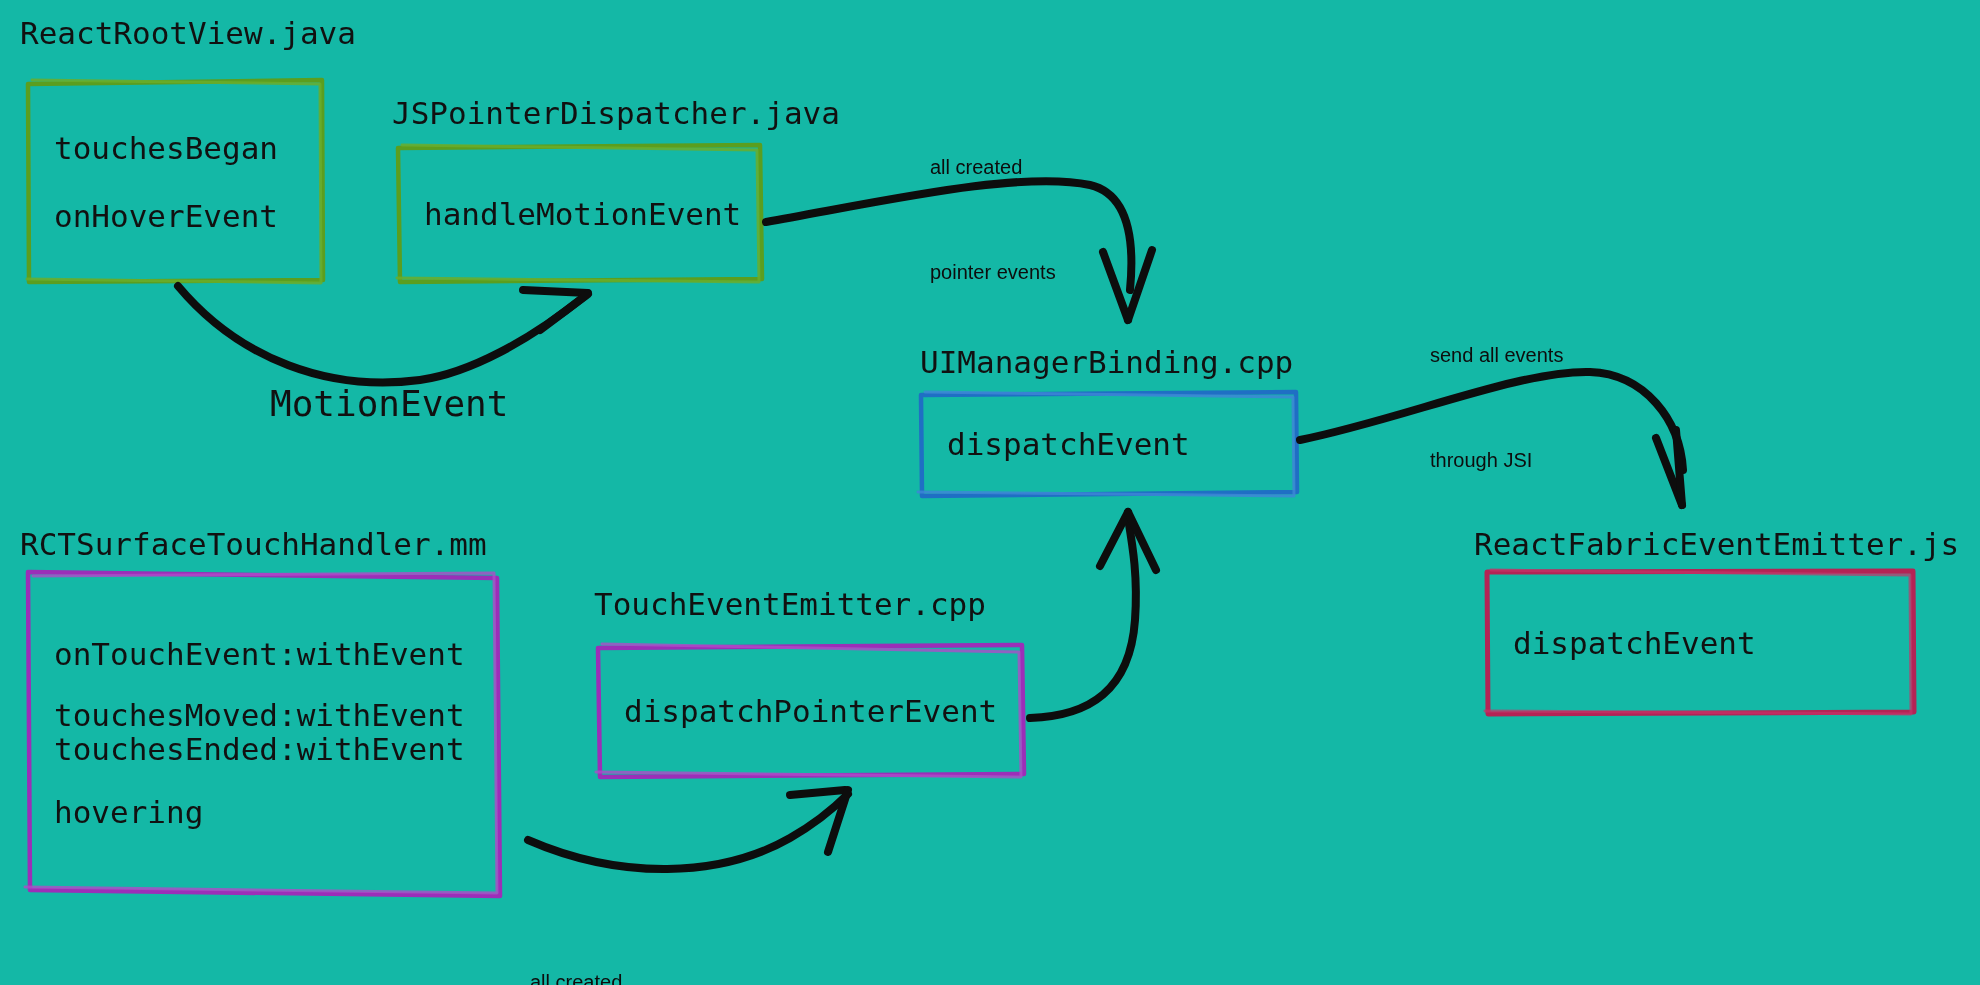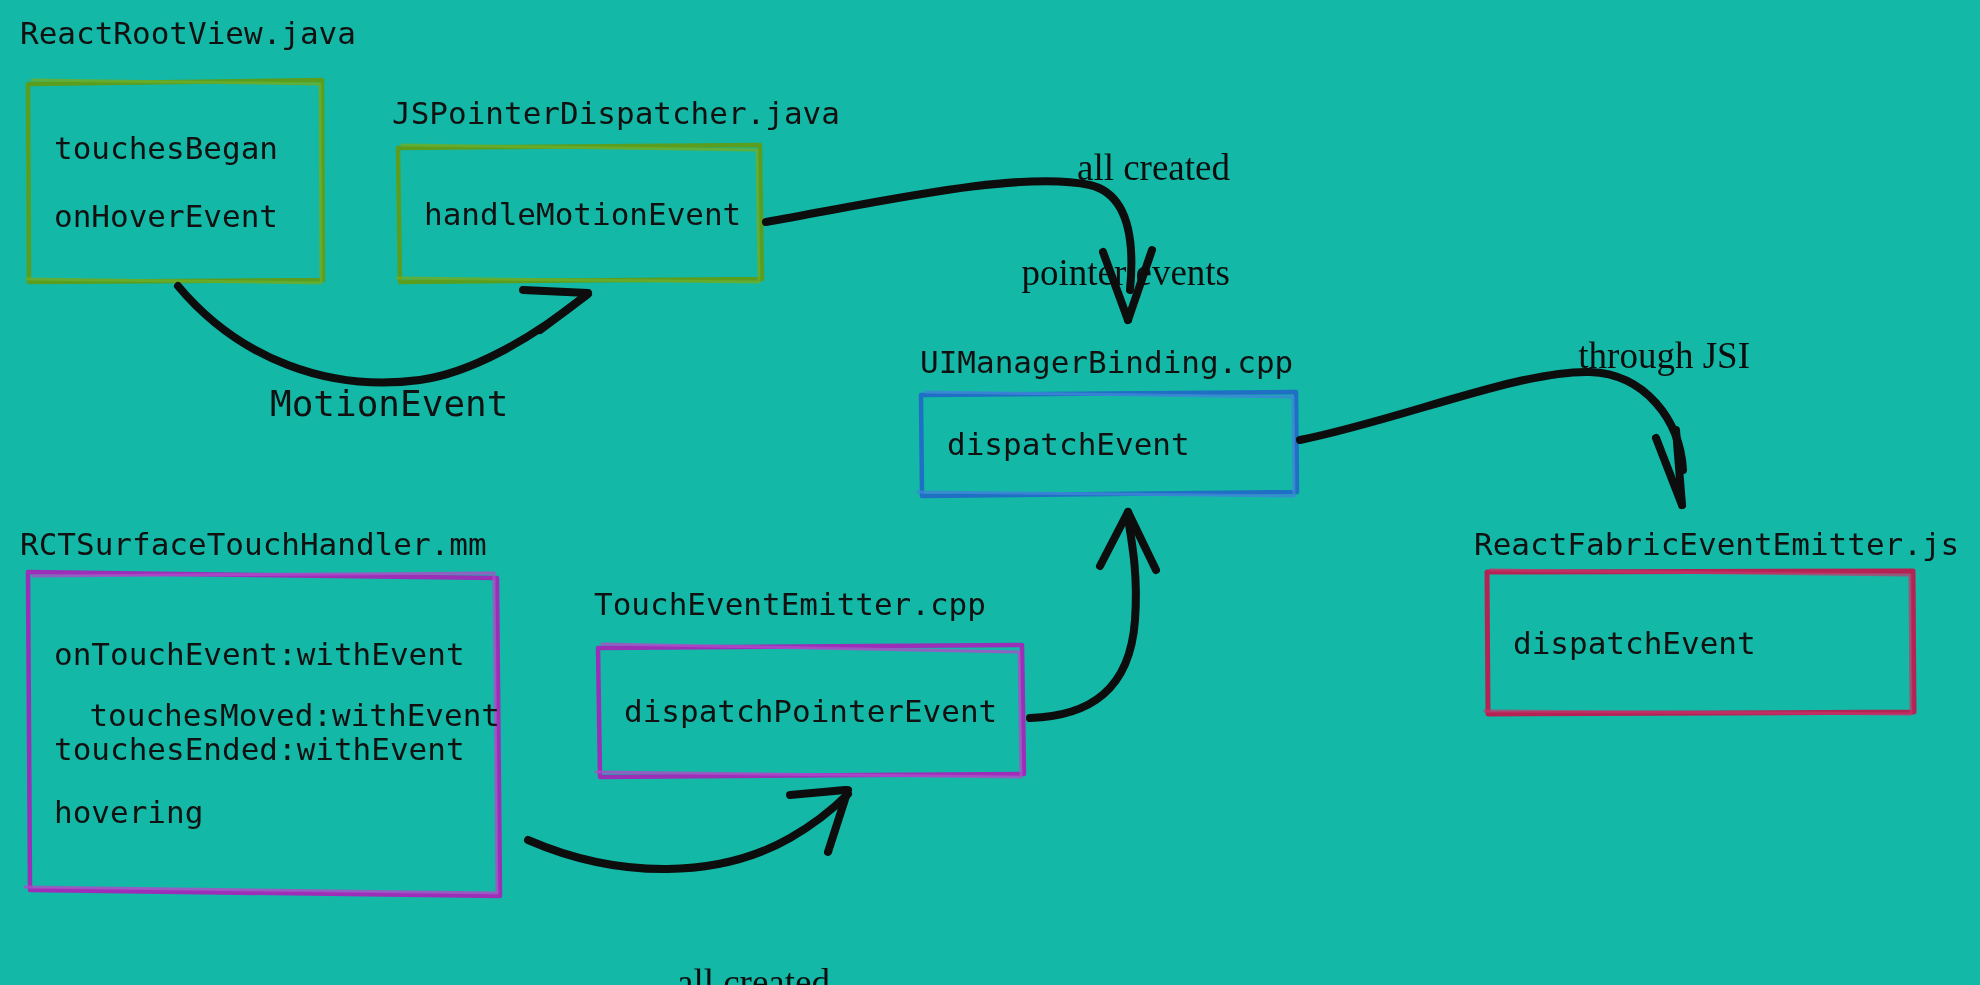--- a/index.html
+++ b/index.html
@@ -32,24 +32,24 @@
   }
   .file-title {
     font-size: 31px;
     line-height: 34px;
   }
   .box-text {
     font-size: 31px;
     line-height: 34px;
   }
   .edge-label {
-    font-family: Liberation Serif, serif;
-    font-size: 37px;
+    font-family: Liberation Sans, sans-serif;
+    font-size: 20px;
     line-height: 35px;
-    text-align: right;
+    text-align: left;
     color: #0d0d0d;
   }
   .box {
     position: absolute;
     display: flex;
     flex-direction: column;
     justify-content: center;
   }
   .box-line {
     padding-left: 26px;
@@ -148,21 +148,21 @@
   <div class="box" style="left:921px; top:392px; width:376px; height:104px;">
     <div class="lbl box-text box-line" style="position:relative; left:0; top:0;">dispatchEvent</div>
   </div>
 
   <div class="box" style="left:1487px; top:571px; width:427px; height:143px;">
     <div class="lbl box-text box-line" style="position:relative; left:0; top:0;">dispatchEvent</div>
   </div>
 
   <div class="box" style="left:28px; top:572px; width:472px; height:322px;">
     <div class="lbl box-text box-line" style="position:relative; left:0; top:0; margin-bottom:27px;">onTouchEvent:withEvent</div>
-    <div class="lbl box-text box-line" style="position:relative; left:0; top:0; text-align:right;">touchesMoved:withEvent</div>
+    <div class="lbl box-text box-line" style="position:relative; left:0; top:0; ">touchesMoved:withEvent</div>
     <div class="lbl box-text box-line" style="position:relative; left:0; top:0; margin-bottom:29px;">touchesEnded:withEvent</div>
     <div class="lbl box-text box-line" style="position:relative; left:0; top:0;">hovering</div>
   </div>
 
   <div class="box" style="left:598px; top:645px; width:426px; height:132px;">
     <div class="lbl box-text box-line" style="position:relative; left:0; top:0;">dispatchPointerEvent</div>
   </div>
 
   <div class="lbl" style="left:270px; top:383px; font-size:36px;">MotionEvent</div>
 
@@ -170,16 +170,17 @@
     <div>all created</div>
     <div>pointer events</div>
   </div>
 
   <div class="lbl edge-label" style="left:530px; top:895px; width:300px;">
     <div>all created</div>
     
   </div>
 
   <div class="lbl edge-label" style="left:1430px; top:268px; width:320px;">
+    <div>send all events</div>
     <div>through JSI</div>
   </div>
 
 </div>
 
 </body></html>

